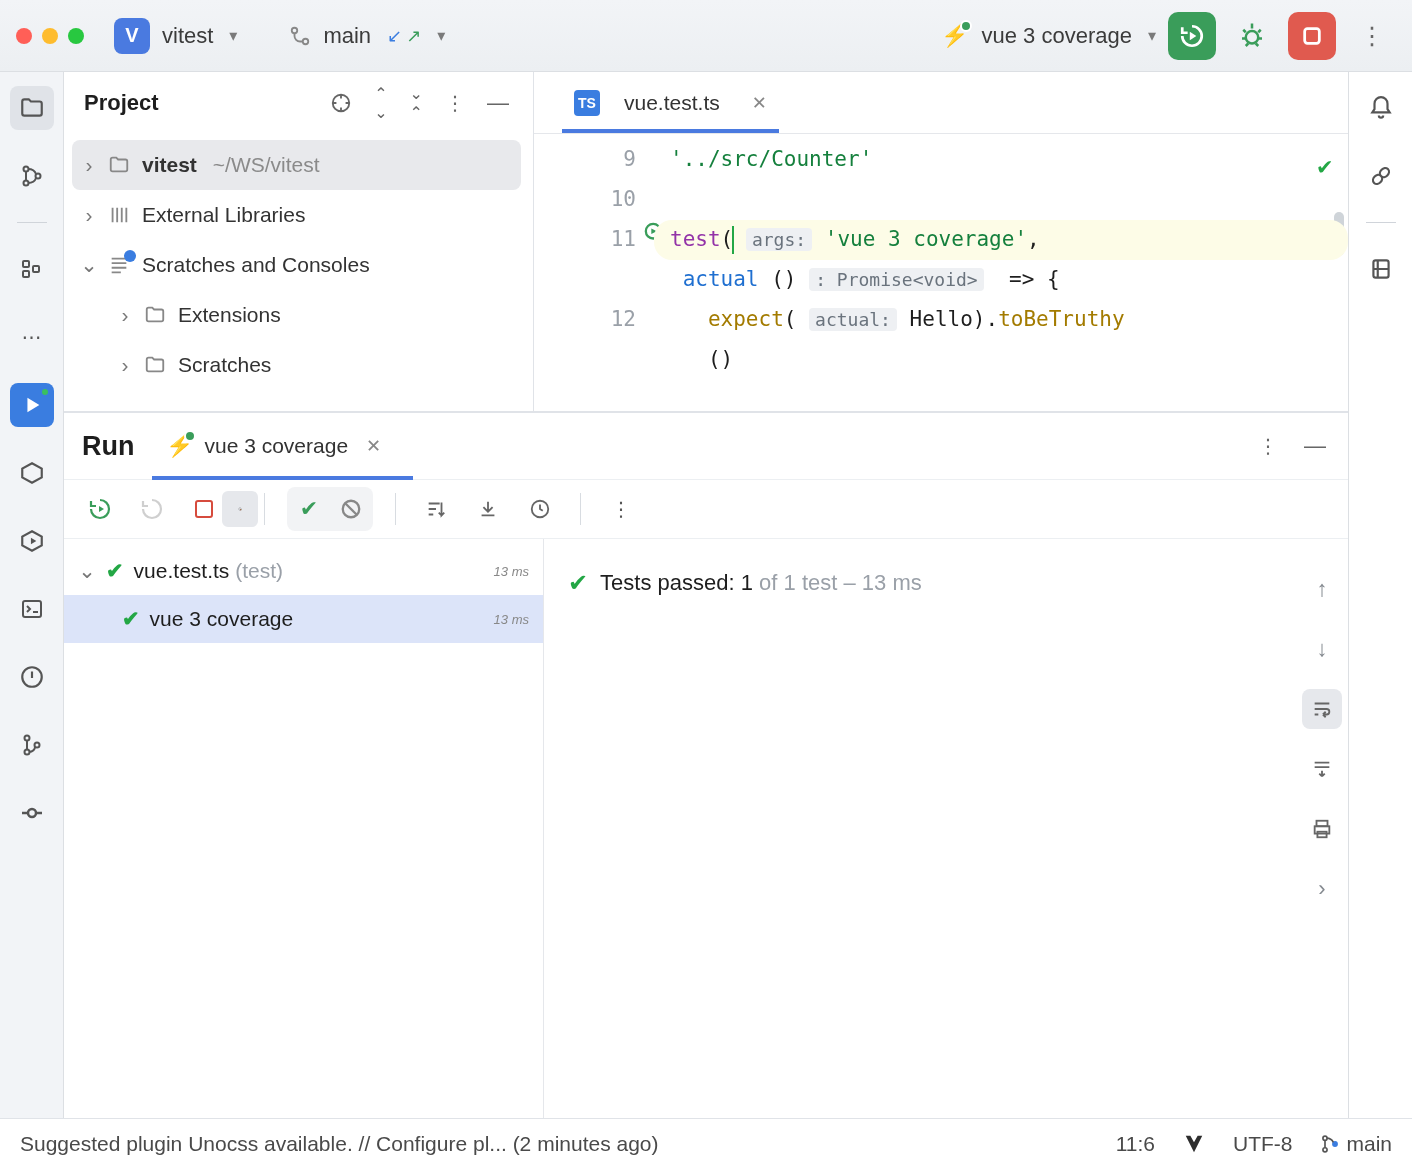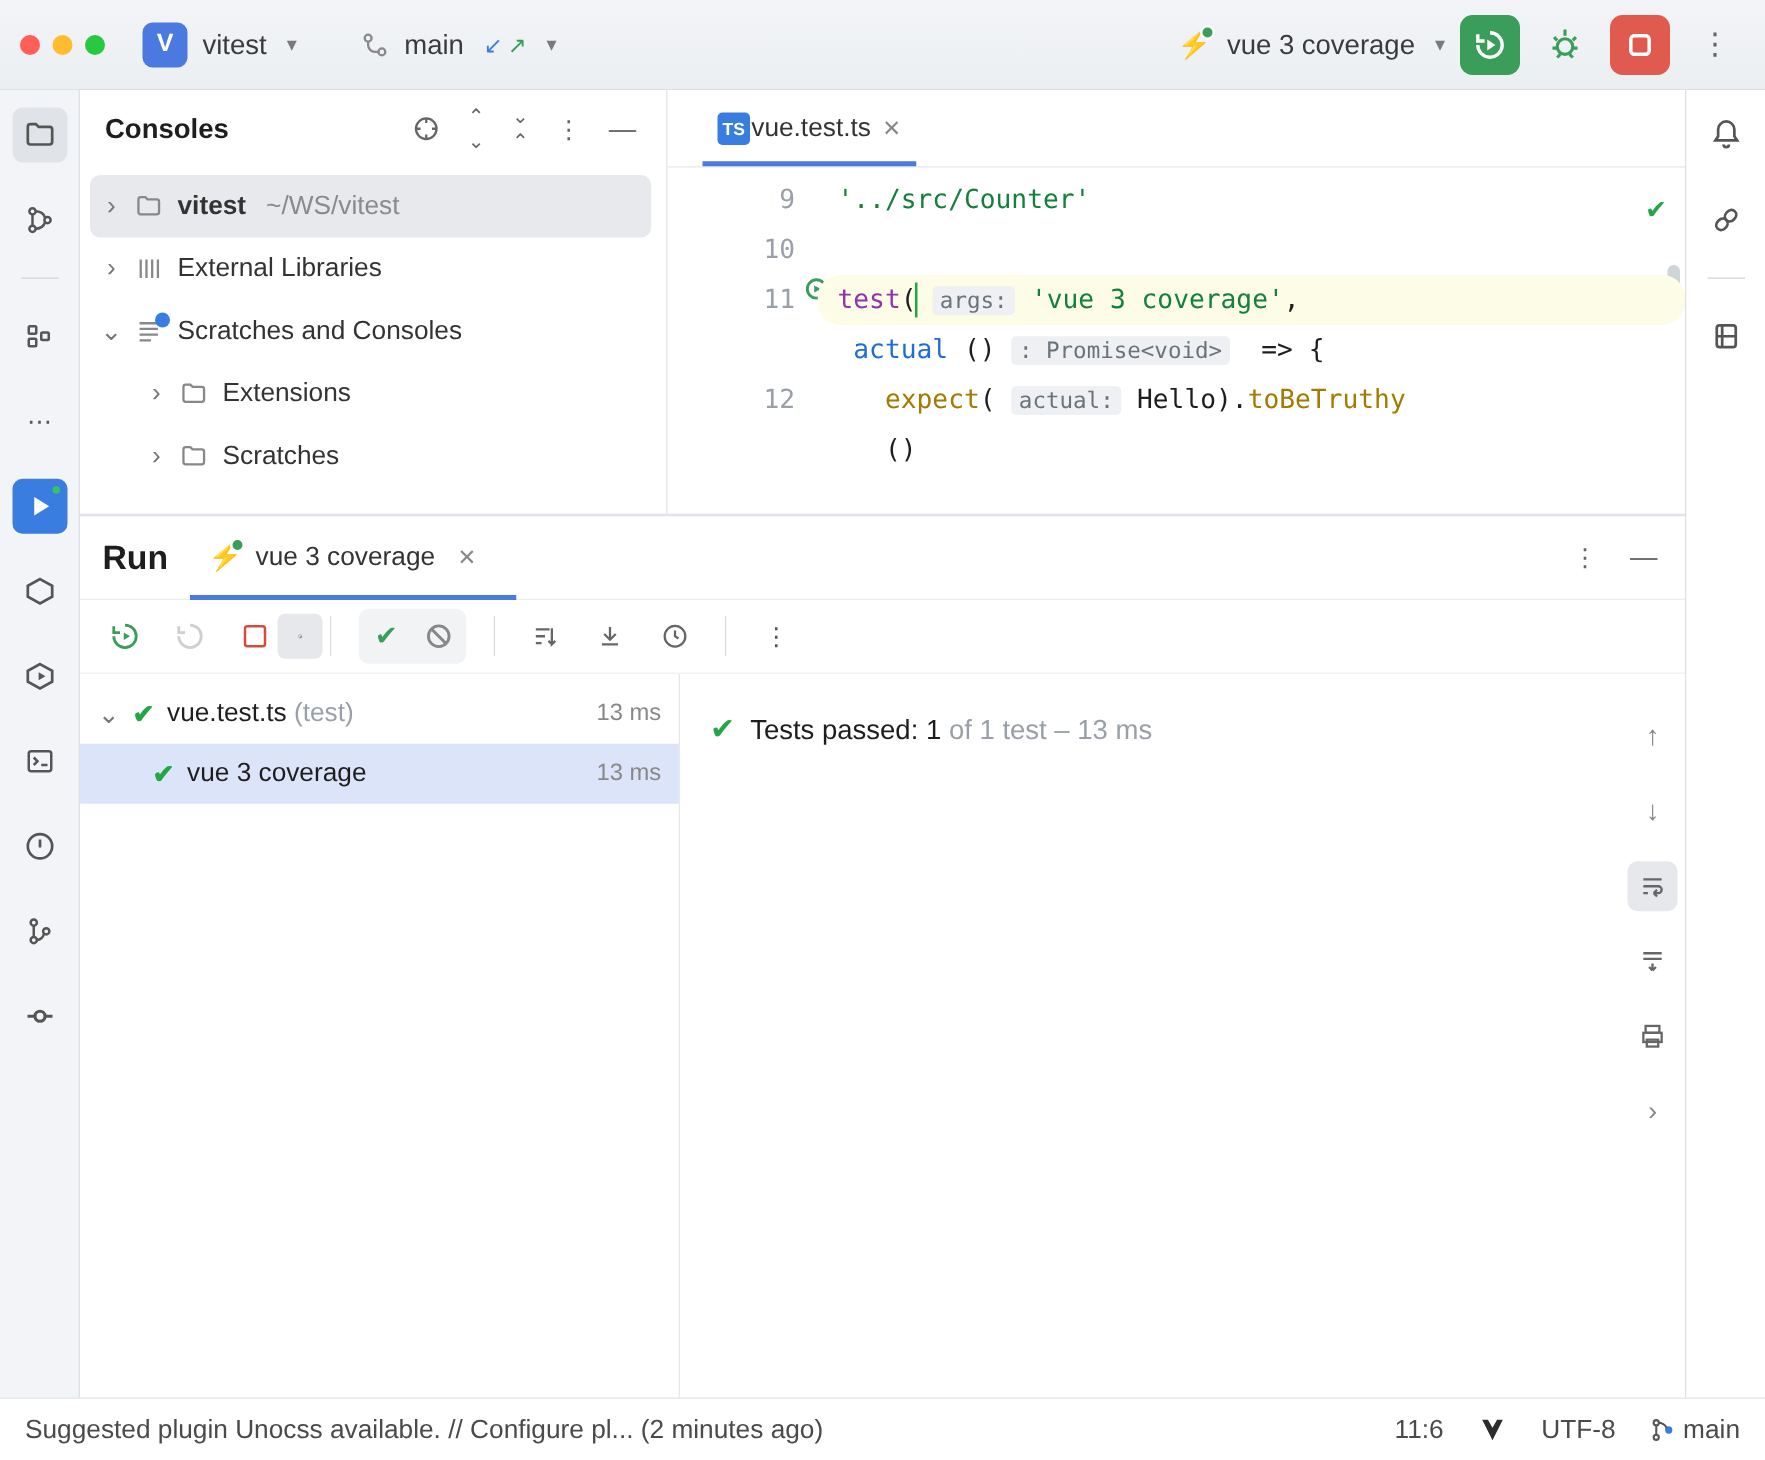--- a/index.html
+++ b/index.html
@@ -62,21 +62,21 @@
 .tree-row{display:flex;align-items:center;height:50px;padding-left:8px;gap:10px;border-radius:8px;font-size:21px;color:#333;}
 .tree-row.sel{background:#e8e9ec;}
 .tree-row .twisty{width:18px;text-align:center;color:#777;cursor:pointer;}
 .tree-row .icon{width:24px;text-align:center;color:#666;}
 .tree-row .label{white-space:nowrap;}
 .tree-row .path{color:#8a8a8a;margin-left:6px;text-align:right;}
 .tree-depth-1{padding-left:44px;}
 
 .editor-panel{flex:1;display:flex;flex-direction:column;}
 .tab-bar{height:62px;display:flex;align-items:flex-end;border-bottom:1px solid #e5e7eb;padding-left:28px;}
-.ed-tab{display:flex;align-items:center;gap:1px;height:56px;padding:0 12px;font-size:21px;color:#333;border-bottom:4px solid #4a7ae0;}
+.ed-tab{display:flex;align-items:center;gap:24px;height:56px;padding:0 12px;font-size:21px;color:#333;border-bottom:4px solid #4a7ae0;}
 .ts-icon{width:26px;height:26px;background:#3a7de0;border-radius:4px;display:inline-flex;align-items:center;justify-content:center;color:#fff;font-size:14px;font-weight:700;}
 .tab-close{color:#888;margin-left:8px;cursor:pointer;font-size:18px;}
 .editor-body{display:flex;flex:1;font-family:ui-monospace,"SF Mono",Menlo,monospace;font-size:21px;line-height:1.9;position:relative;}
 .gutter{width:120px;text-align:right;padding-right:18px;color:#9aa0a8;user-select:none;padding-top:6px;}
 .gutter .gl{height:40px;position:relative;}
 .run-gutter-icon{position:absolute;right:-30px;top:2px;font-size:18px;color:#3a9d5a;}
 .code{flex:1;padding:6px 16px;position:relative;overflow:hidden;}
 .code-line{height:40px;white-space:pre;}
 .hl{background:#fdfce7;display:block;margin:0 -16px;padding:0 16px;border-radius:18px;}
 .str{color:#15803d;}
@@ -101,21 +101,21 @@
 .vsep{width:1px;height:32px;background:#d8dce1;margin:0 6px;}
 
 .run-body{flex:1;display:flex;}
 .tree-results{width:480px;border-right:1px solid #e5e7eb;padding-top:8px;}
 .res-row{display:flex;align-items:center;height:48px;gap:10px;font-size:21px;padding:0 14px;}
 .res-row.sel{background:#dce4f9;}
 .res-row .twisty{width:18px;text-align:center;color:#777;}
 .res-row .chk{color:#23a745;font-weight:bold;}
 .res-row .nm{flex:1;}
 .res-row .suf{color:#9aa0a8;}
-.res-row .time{color:#888;font-size:19px;}
+.res-row .time{color:#888;font-size:13px;font-style:italic;}
 .res-row.d1{padding-left:58px;}
 
 .output{flex:1;position:relative;padding:30px 24px;font-size:22px;}
 .output .line1{display:flex;align-items:center;gap:12px;}
 .output .gray{color:#9aa0a8;}
 .out-rail{position:absolute;right:6px;top:30px;display:flex;flex-direction:column;gap:20px;color:#858a90;}
 .out-rail .rb{width:40px;height:40px;border-radius:8px;display:flex;align-items:center;justify-content:center;cursor:pointer;}
 .out-rail .rb.sel{background:#e6e8ec;}
 
 .statusbar{height:50px;border-top:1px solid #e0e3e8;display:flex;align-items:center;padding:0 20px;font-size:21px;color:#4a4a4a;gap:28px;}
@@ -249,21 +249,21 @@
         </svg>
     </div>
   </div>
 
   <div class="content-col">
 
     <div class="upper">
 
       <div class="project-panel">
         <div class="panel-header">
-          <span class="panel-title">Consoles</span>
+          <span class="panel-title">Project</span>
           <span class="hdr-icon">
             <svg width="22" height="22" viewBox="0 0 24 24" fill="none" stroke="#666" stroke-width="2">
                 <circle cx="12" cy="12" r="9"></circle>
                 <path d="M12 3v4M12 17v4M3 12h4M17 12h4"></path>
               </svg>
           </span>
           <span class="hdr-icon" style="font-size:16px;">⌃<br>⌄</span>
           <span class="hdr-icon" style="font-size:16px;">⌄<br>⌃</span>
           <span class="hdr-icon" style="font-size:20px;">⋮</span>
           <span class="hdr-icon" style="font-size:22px;">—</span>

